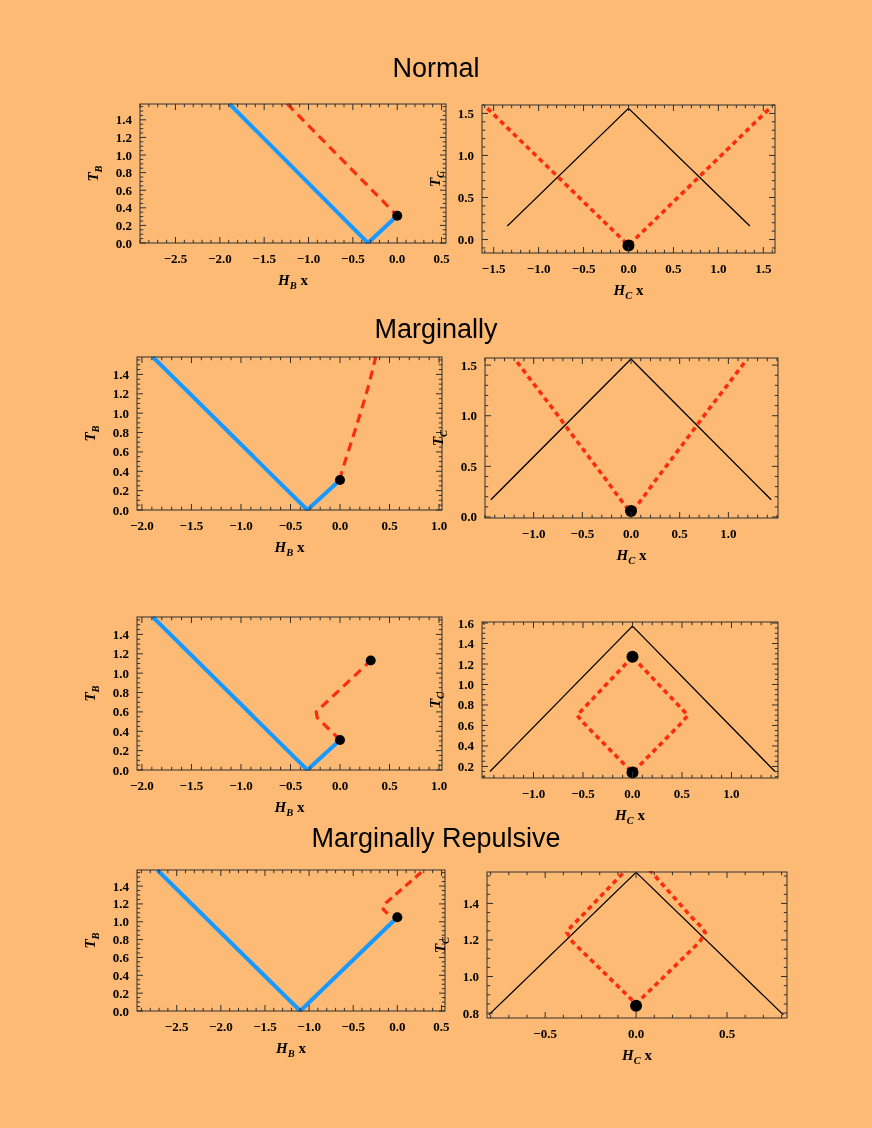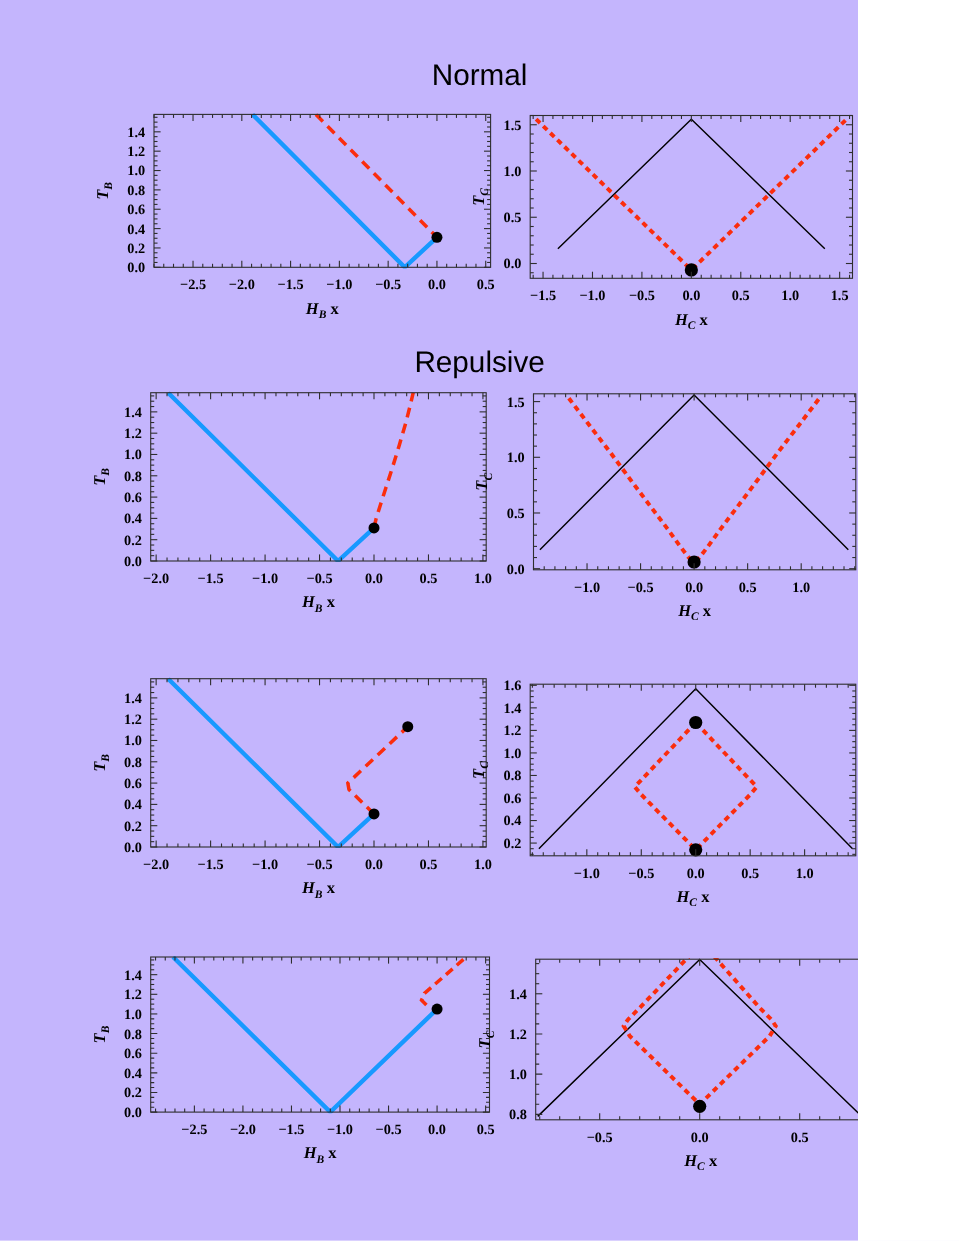--- a/index.html
+++ b/index.html
@@ -1,35 +1,36 @@
 <!DOCTYPE html>
 <html><head>
 <meta charset="utf-8">
 <style>
   html,body{margin:0;padding:0;background:#ffffff;}
-  .page{position:relative;width:780px;height:1128px;background:#c4b5fd;overflow:hidden;
+  .page{position:relative;width:872px;height:1128px;background:#fdba74;overflow:hidden;
         font-family:"Liberation Sans",sans-serif;}
   .section-title{position:absolute;left:0;width:872px;text-align:center;
         font-family:"Liberation Sans",sans-serif;font-size:27px;font-weight:400;
         color:#000;line-height:1.05;}
   .chart{position:absolute;}
   .chart svg{display:block;overflow:visible;}
   
   .tick-label{font-family:"Liberation Serif",serif;font-weight:bold;font-size:13px;fill:#000;}
   .axis-label{font-family:"Liberation Serif",serif;font-weight:bold;font-size:15px;fill:#000;}
   .axis-label .base{font-style:italic;}
   .axis-label .sub{font-style:italic;font-size:10.5px;}
   .axis-label .tail{font-style:normal;}
 </style>
 </head>
 <body>
 
 <div class="page">
   <div class="section-title" style="top:54px">Normal</div>
-  <div class="section-title" style="top:315px">Repulsive</div>
+  <div class="section-title" style="top:315px">Marginally</div>
+  <div class="section-title" style="top:824px">Marginally Repulsive</div>
 
   <div class="chart" id="chart-normal-left" style="left: 78px; top: 92px;">
       <svg width="384" height="203" viewBox="0 0 384 203">
         <defs>
           <clipPath id="clip-normal-left">
             <rect x="61" y="11" width="308" height="141"></rect>
           </clipPath>
         </defs>
         <g clip-path="url(#clip-normal-left)">
           <polyline points="151.58,12.00 289.95,151.00 319.22,123.73" fill="none" stroke="#1899FF" stroke-width="4" stroke-linejoin="miter" stroke-linecap="butt"></polyline>

